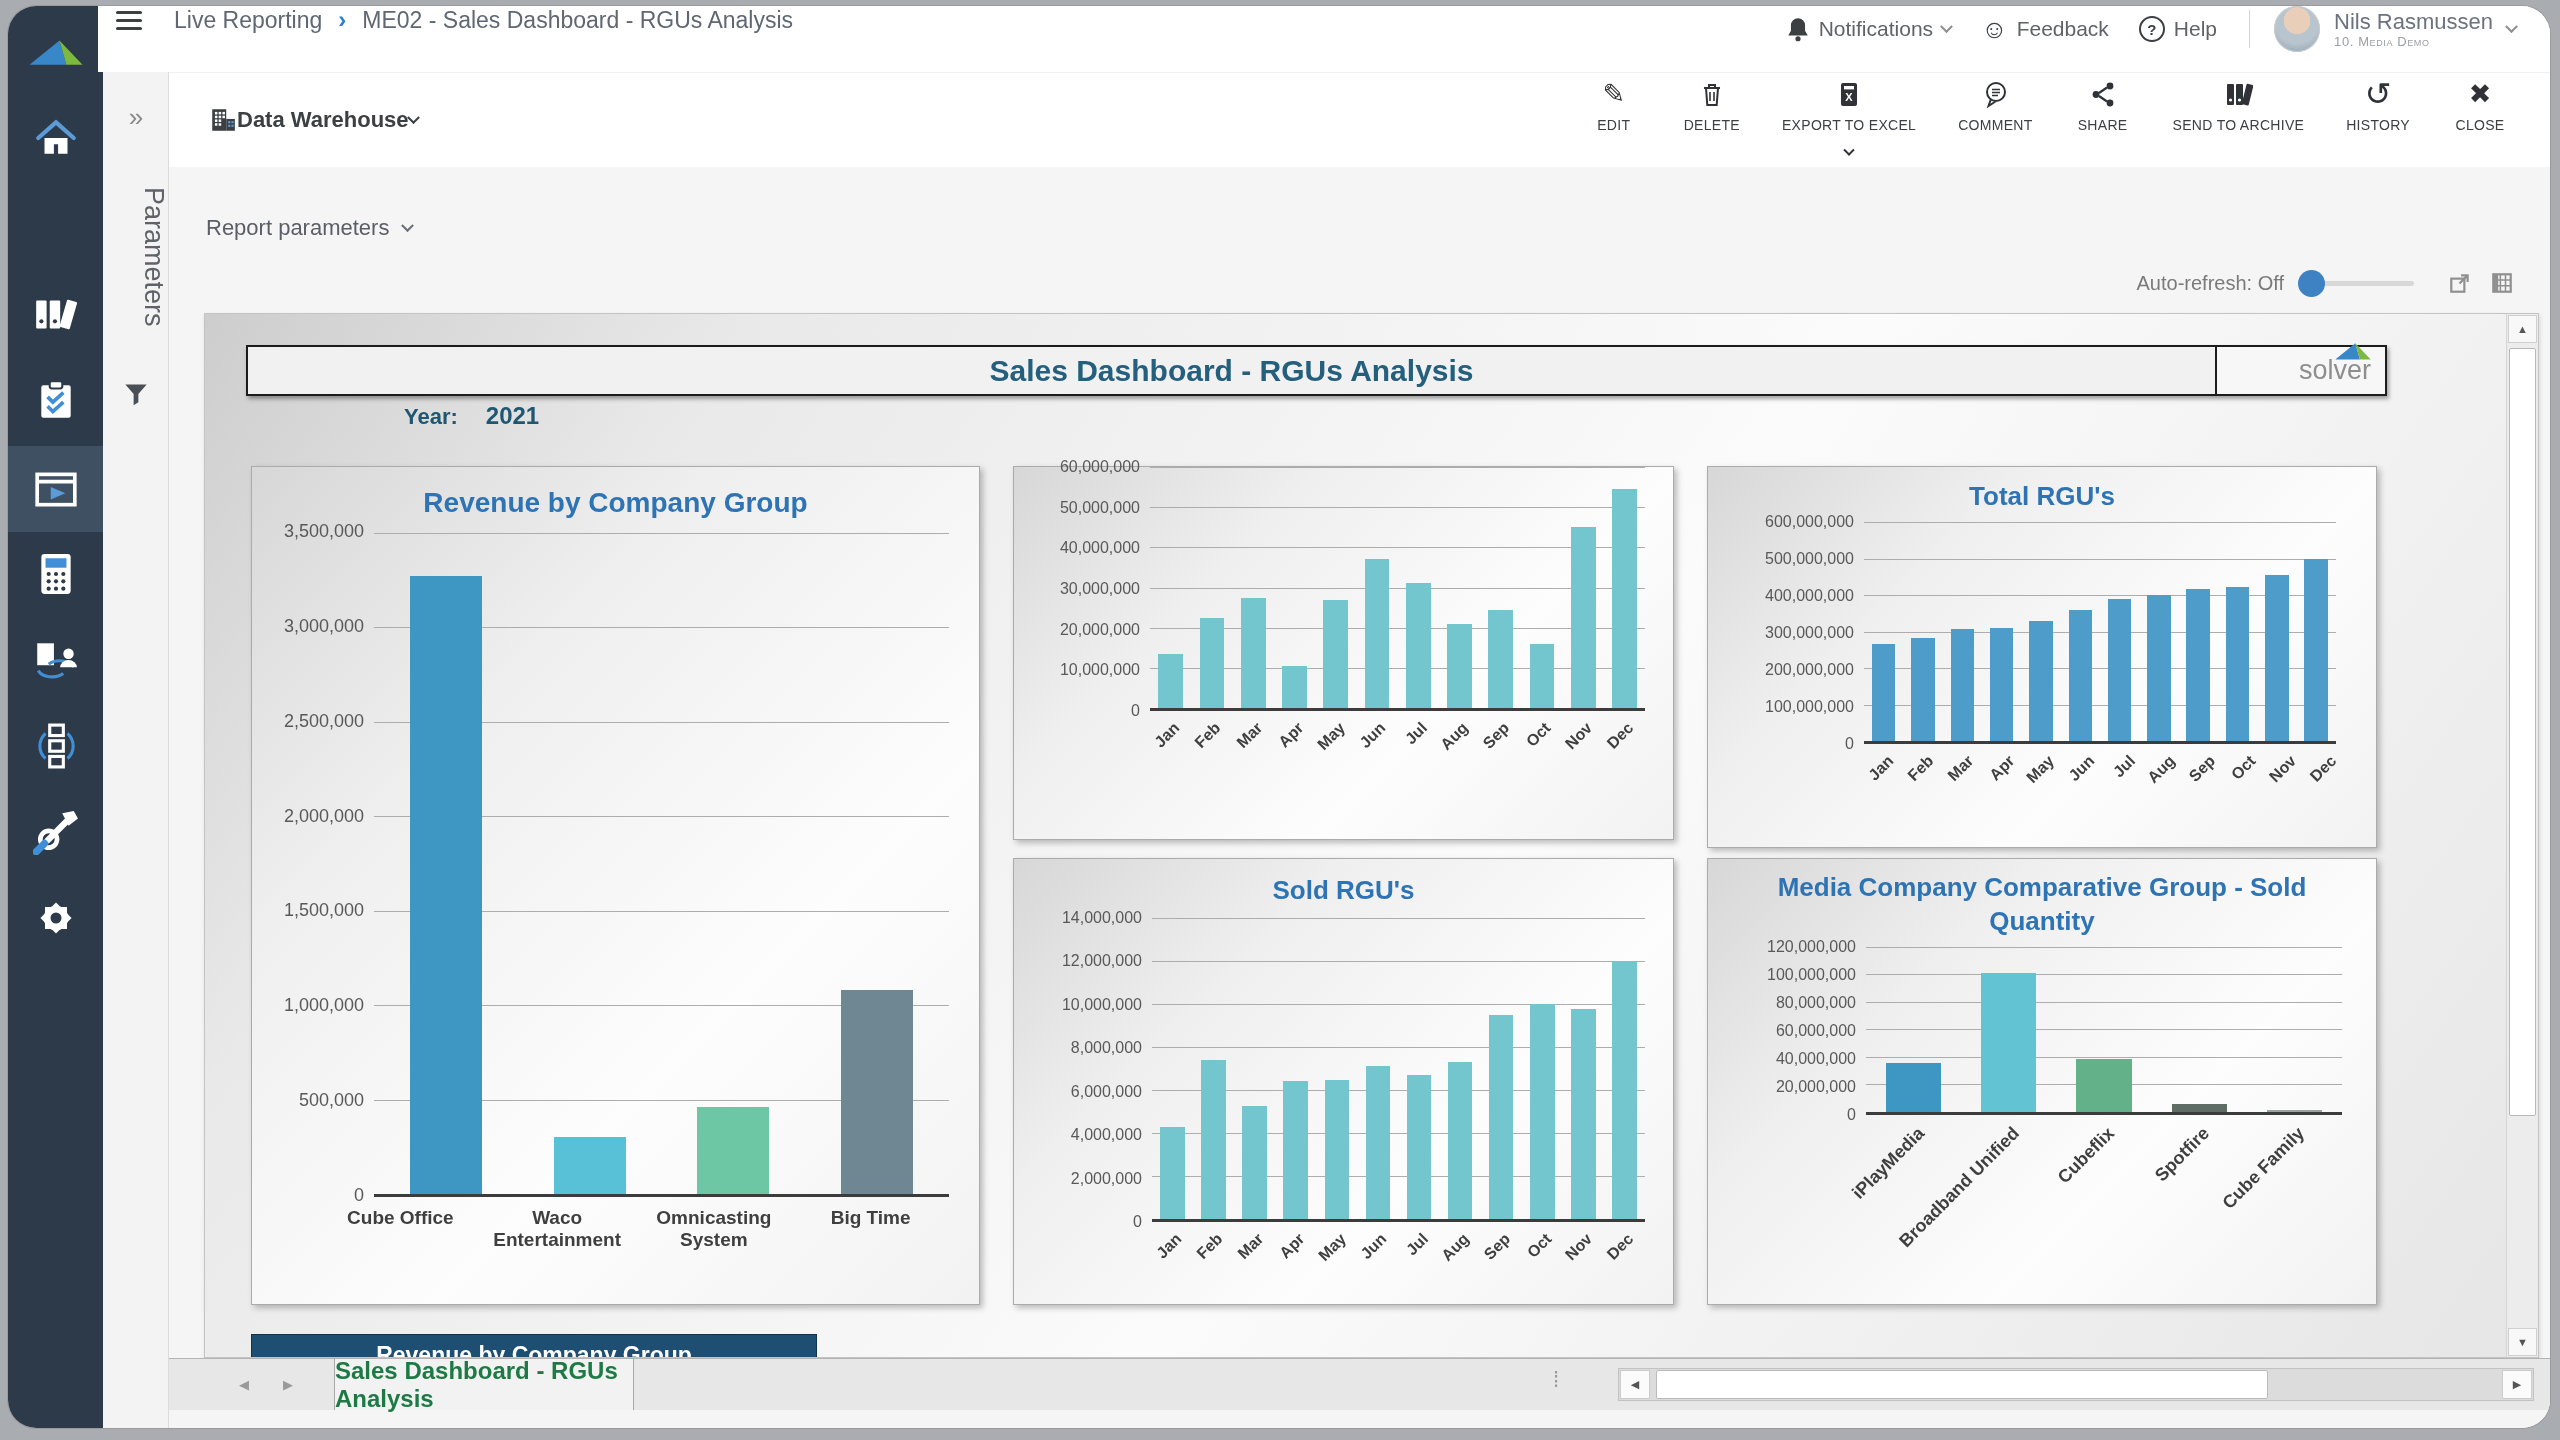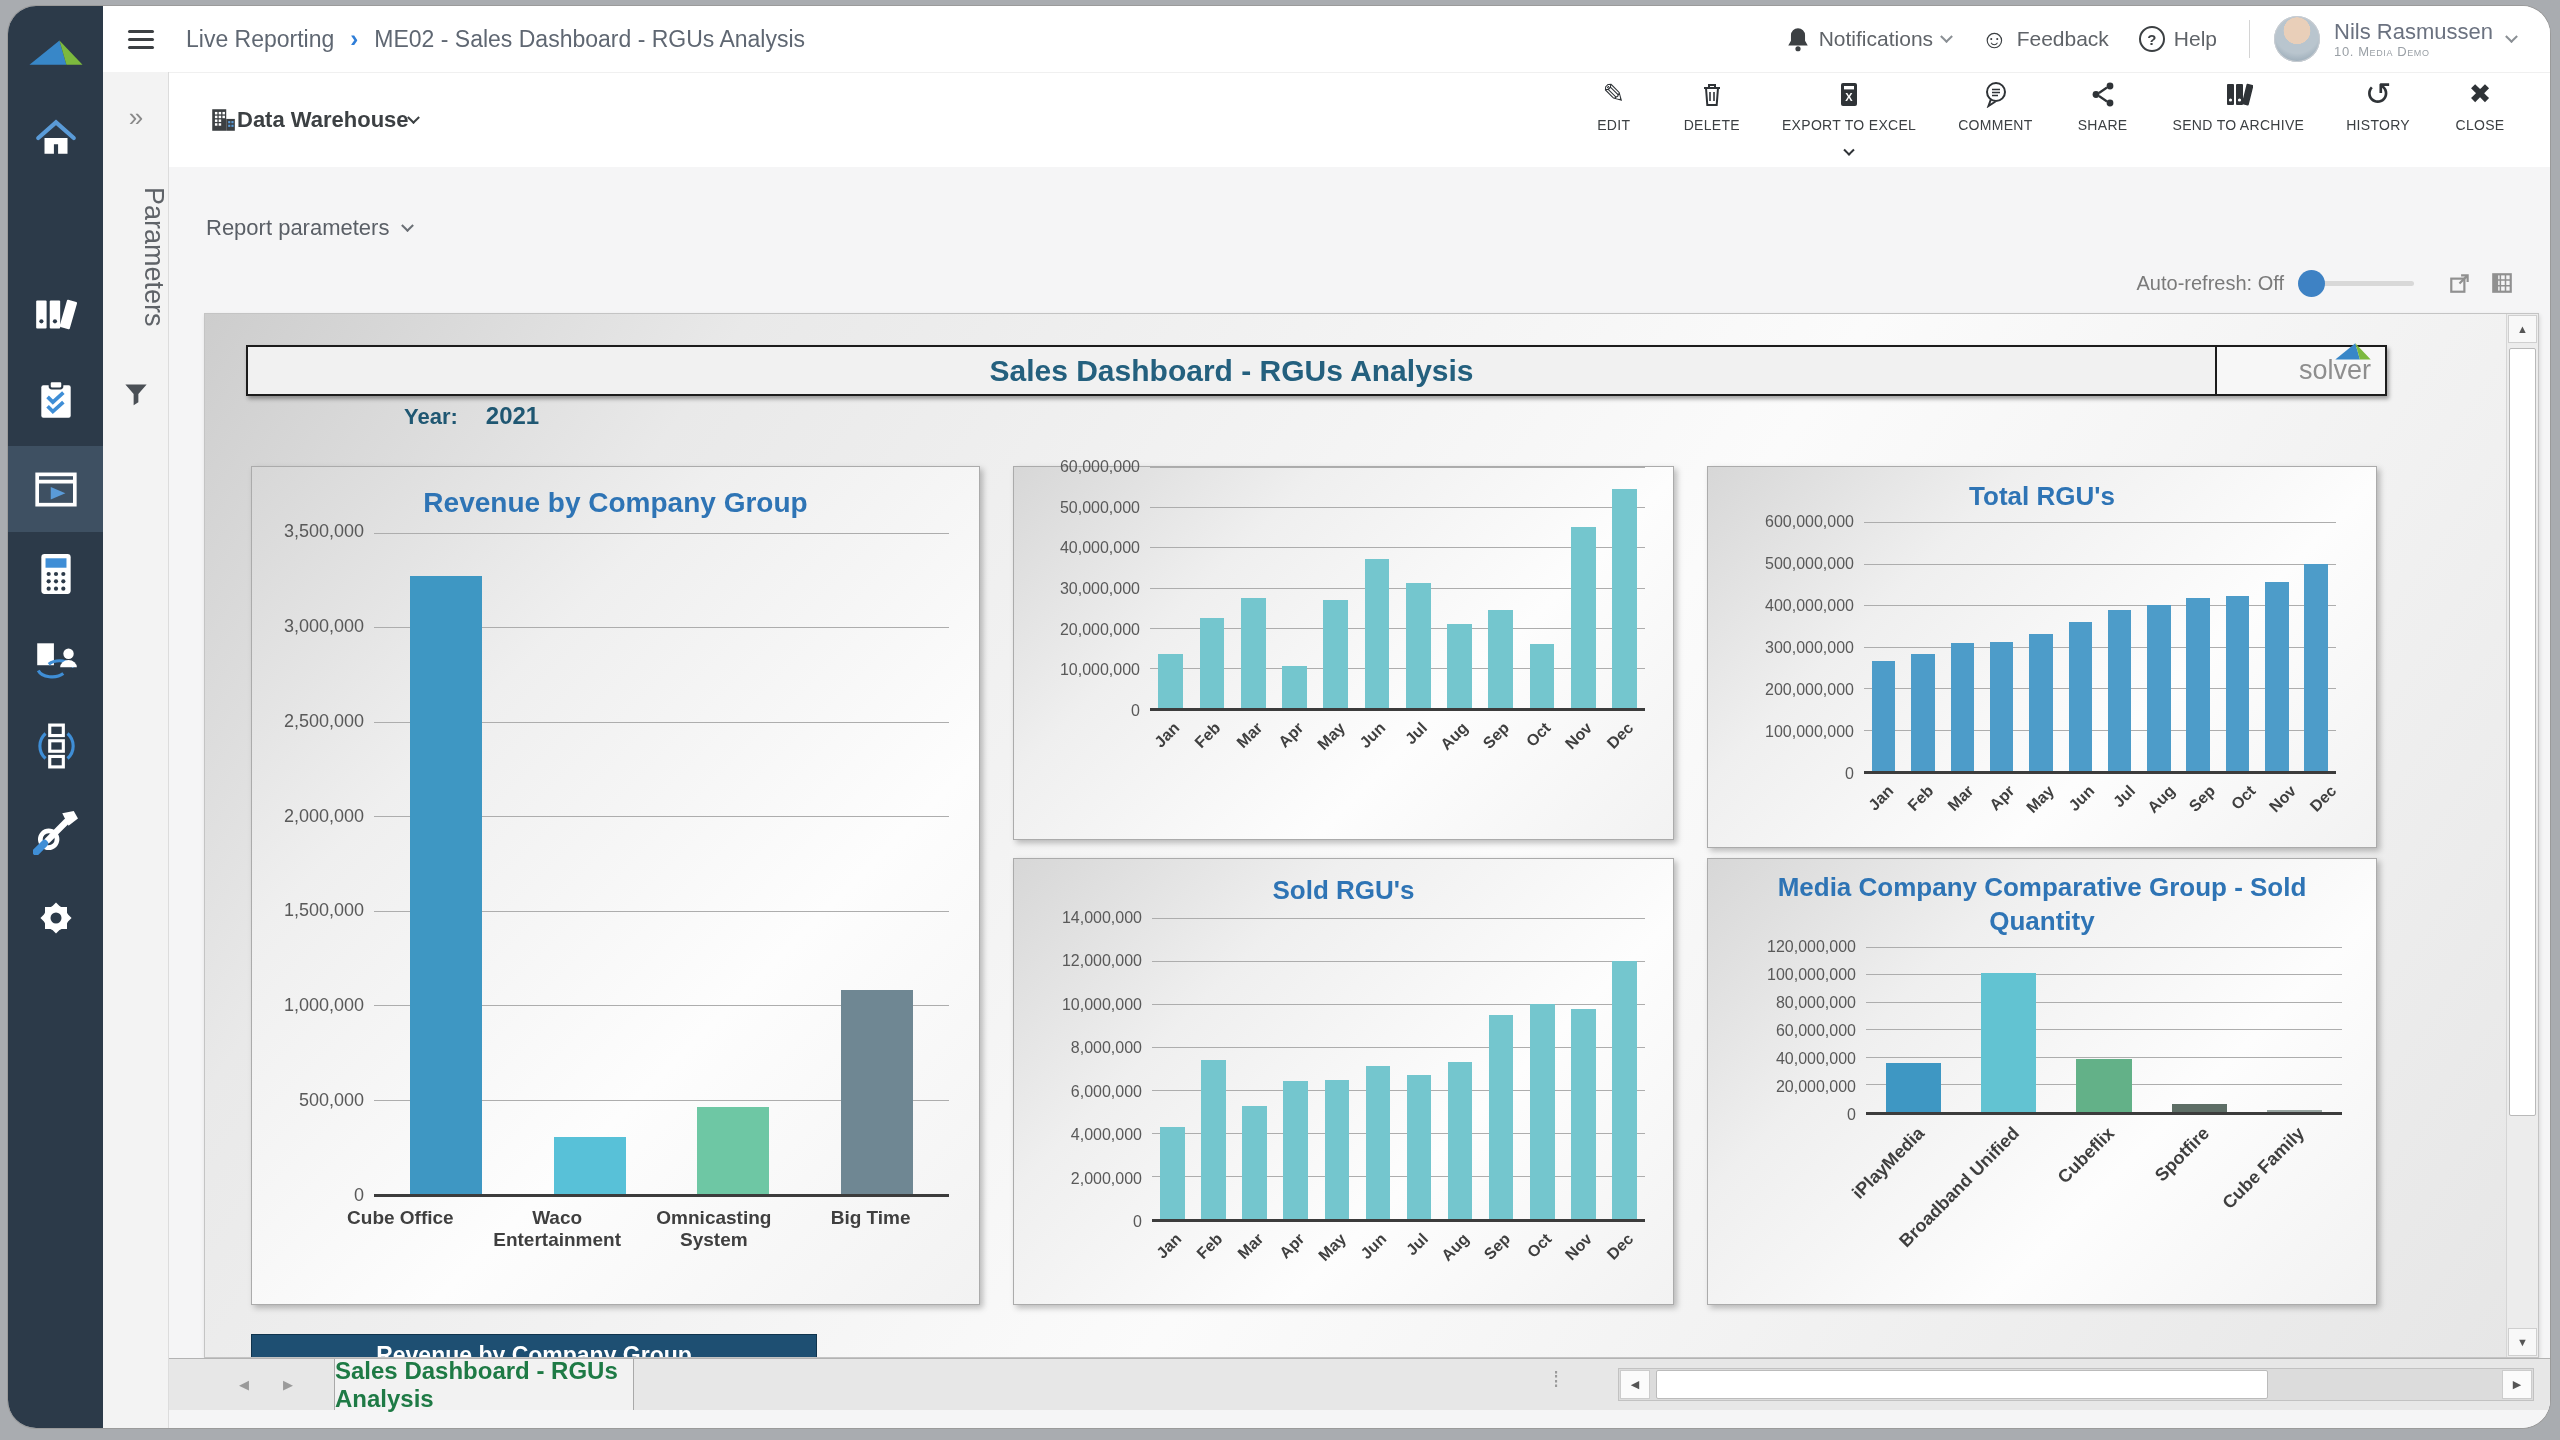--- a/index.html
+++ b/index.html
@@ -17,22 +17,22 @@
   
   .rail { position:absolute; left:95px; top:66px; bottom:0; width:66px; background:#f3f3f3;
     border-right:1px solid #dcdcdc; }
   .rail-expand { position:absolute; top:30px; left:0; width:66px; text-align:center;
     font-size:26px; color:#8a8a8a; cursor:pointer; }
   .rail-label { position:absolute; top:80px; left:0; width:66px; height:210px;
     writing-mode:vertical-rl; text-align:center; font-size:27px; color:#5f6368; }
   .rail-funnel { position:absolute; top:310px; left:20px; cursor:pointer; }
 
   
-  .topbar { position:absolute; left:102px; top:0; right:0; height:66px; background:#fff;
-    display:flex; align-items:center; }
+  .topbar { position:absolute; left:90px; top:0; right:0; height:66px; background:#fff;
+    display:flex; align-items:flex-start; }
   .hamburger { width:26px; margin-left:18px; cursor:pointer; }
   .hamburger div { height:3px; background:#3c4043; margin:5px 0; border-radius:2px; }
   .crumbs { display:flex; align-items:center; gap:16px; margin-left:32px;
     font-size:23px; color:#5f6772; }
   .crumb-sep { color:#2f7ed8; font-size:24px; font-weight:bold; }
   .top-right { margin-left:auto; display:flex; align-items:center; gap:14px; margin-right:34px; }
   .top-act { display:flex; align-items:center; gap:9px; font-size:21px; color:#5f6368;
     cursor:pointer; padding:0 8px; }
   .chev { display:inline-block; width:9px; height:9px; border-right:2px solid #8a8f94;
     border-bottom:2px solid #8a8f94; transform:rotate(45deg) translate(-2px,-2px); }
@@ -560,21 +560,21 @@
               <div class="c-xc">
                 <span class="rot">Nov</span>
               </div>
               <div class="c-xc">
                 <span class="rot">Dec</span>
               </div>
             </div>
           </div>
         <div class="chart-card" style="left:1502px;top:152px;width:670px;height:382px">
           <div class="c-title" style="font-size:26px;margin:14px 10px 10px">Total RGU's</div>
-        <div class="c-area" style="height: 252px; padding: 0px 40px 0px 6px;">
+        <div class="c-area" style="height: 222px; padding: 0px 40px 0px 6px;">
               <div class="c-y" style="width: 150px; font-size: 16px;">
                 <span style="bottom: calc(100% - 9px);">600,000,000</span>
                 <span style="bottom: calc(83.3333% - 9px);">500,000,000</span>
                 <span style="bottom: calc(66.6667% - 9px);">400,000,000</span>
                 <span style="bottom: calc(50% - 9px);">300,000,000</span>
                 <span style="bottom: calc(33.3333% - 9px);">200,000,000</span>
                 <span style="bottom: calc(16.6667% - 9px);">100,000,000</span>
                 <span style="bottom: calc(0% - 9px);">0</span>
               </div>
               <div class="c-plot">

